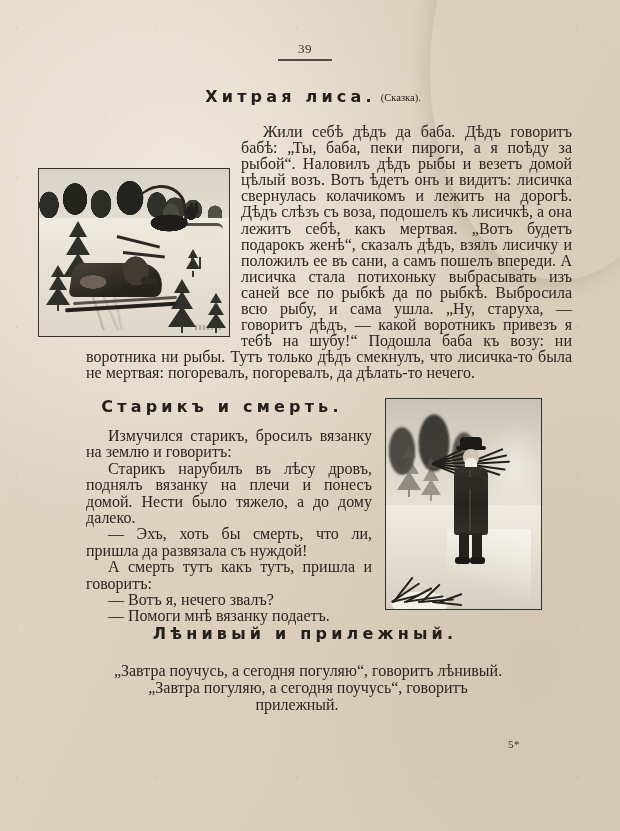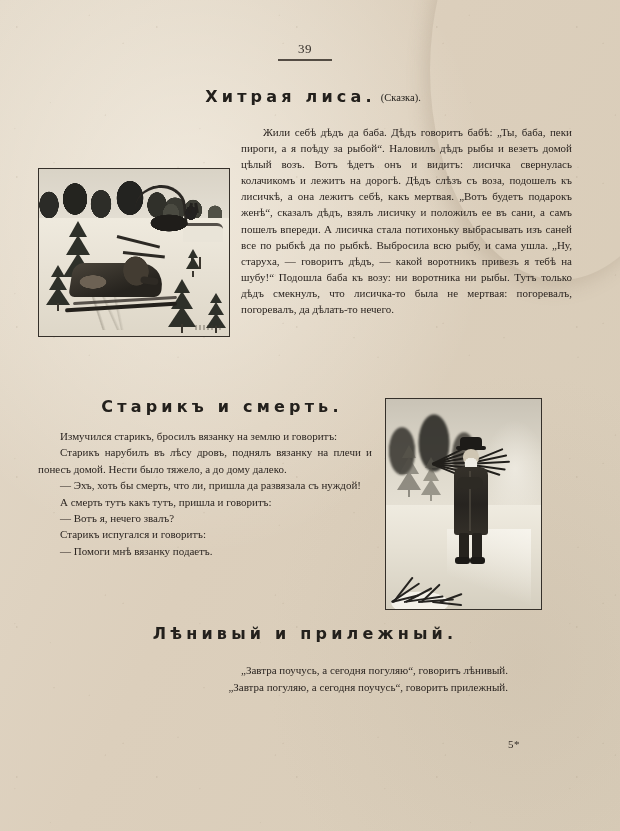--- a/index.html
+++ b/index.html
@@ -97,26 +97,27 @@
     font-family: "Liberation Serif", serif;
     font-size: 10.5px;
     letter-spacing: 0;
     font-weight: 400;
     margin-left: 5px;
     vertical-align: 1px;
   }
 
   
   .body-text {
-    font-size: 11px;
+    font-size: 16px;
     line-height: 16.1px;
     text-align: justify;
     text-justify: inter-word;
     color: #2b2521;
     hyphens: manual;
+    margin-left: 48px;
   }
   .body-text p { margin: 0; }
   .indent { text-indent: 22px; }
 
   
   #story1-title { position: absolute; left: 8px; top: 88px; width: 534px; }
   #fig1 {
     position: absolute;
     left: 0px;
     top: 168px;
@@ -161,21 +162,21 @@
   #story2-text .body-text { line-height: 16.4px; }
 
   
   #story3-title { position: absolute; left: 0; top: 625px; width: 534px; }
   #story3-text {
     position: absolute;
     left: 0;
     top: 662px;
     width: 470px;
   }
-  #story3-text .body-text { line-height: 17.2px; text-align: right; }
+  #story3-text .body-text { line-height: 17.2px; text-align: center; }
   .prov-label { font-style: italic; }
 
   
   #sigmark {
     position: absolute;
     left: 470px;
     top: 738px;
     font-size: 11px;
     color: #332d28;
     letter-spacing: .5px;
@@ -537,21 +538,20 @@
       </div>
     </div>
 
     <div id="story2-text">
       <div class="body-text">
         <p class="indent">Измучился старикъ, бросилъ вязанку на землю и говоритъ:</p>
         <p class="indent">Старикъ нарубилъ въ лѣсу дровъ, поднялъ вязанку на плечи и понесъ домой. Нести было тяжело, а до дому далеко.</p>
         <p class="indent">— Эхъ, хоть бы смерть, что ли, пришла да развязала съ нуждой!</p>
         <p class="indent">А смерть тутъ какъ тутъ, пришла и говоритъ:</p>
         <p class="indent">— Вотъ я, нечего звалъ?</p>
-        <p class="indent">Старикъ испугался и говоритъ:</p>
         <p class="indent">— Помоги мнѣ вязанку подаетъ.</p>
       </div>
     </div>
 
     <div id="story3-title">
       <h1 class="story-title">Лѣнивый и прилежный.</h1>
     </div>
 
     <div id="story3-text">
       <div class="body-text">

